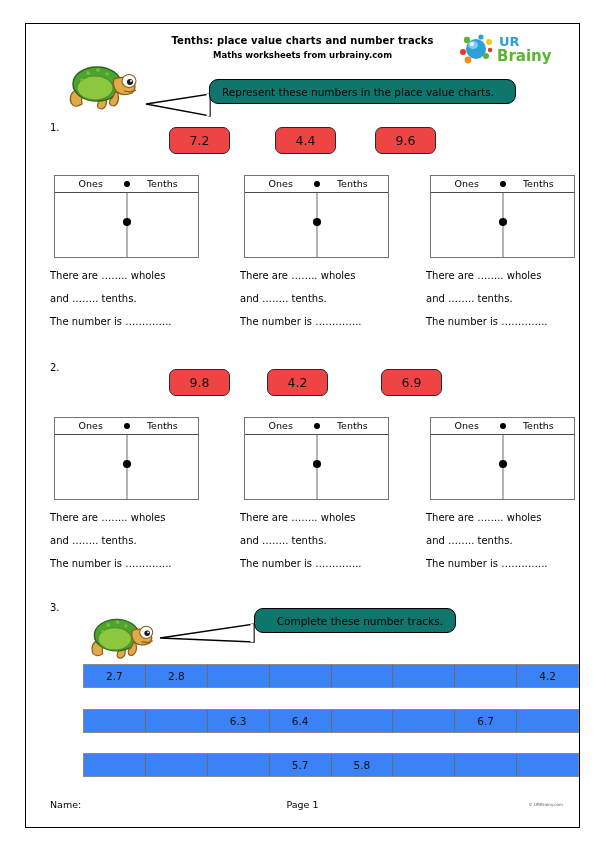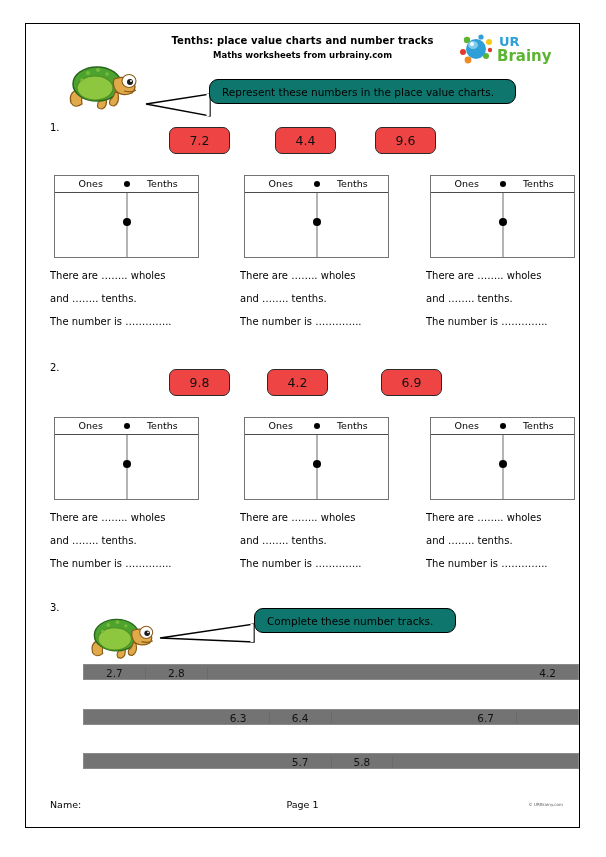--- a/index.html
+++ b/index.html
@@ -70,21 +70,21 @@
     border: 1.6px solid #000;
     border-radius: 9px;
     background: #0f766e;
     display: flex;
     align-items: center;
     padding: 0 12px;
     font-size: 10.5px;
     white-space: nowrap;
   }
   #bubble-1 { left: 183px; top: 55px; width: 307px; height: 25px; }
-  #bubble-2 { left: 228px; top: 584px; width: 202px; height: 25px; }
+  #bubble-2 { left: 228px; top: 584px; width: 202px; height: 25px; justify-content: flex-end; }
   .bubble-tail {
     position: absolute;
     pointer-events: none;
   }
 
   
   .section-number {
     position: absolute;
     font-size: 10px;
     color: #000;
@@ -163,25 +163,24 @@
     font-size: 10px;
     line-height: 23px;
     white-space: nowrap;
   }
 
   
   .number-track {
     position: absolute;
     left: 57px;
     width: 496px;
-    height: 16px;
+    height: 24px;
     display: flex;
     border: 1px solid #8a8a8a;
-    background: #737373;
-    align-items: flex-end;
+    background: #3b82f6;
   }
   .track-cell {
     flex: 1 1 0;
     border-right: 1px solid #6a6a6a;
     display: flex;
     align-items: center;
     justify-content: center;
     font-size: 10.5px;
     color: #111;
   }

